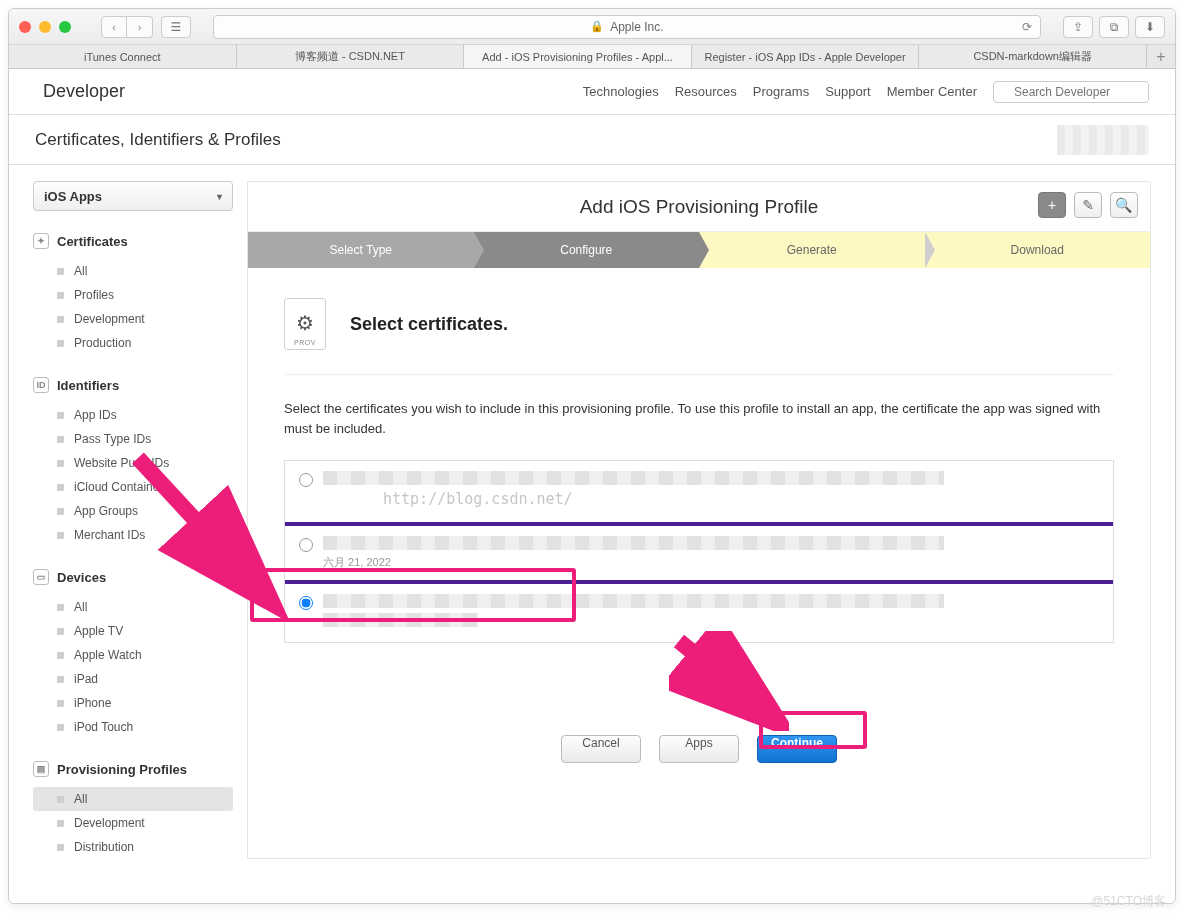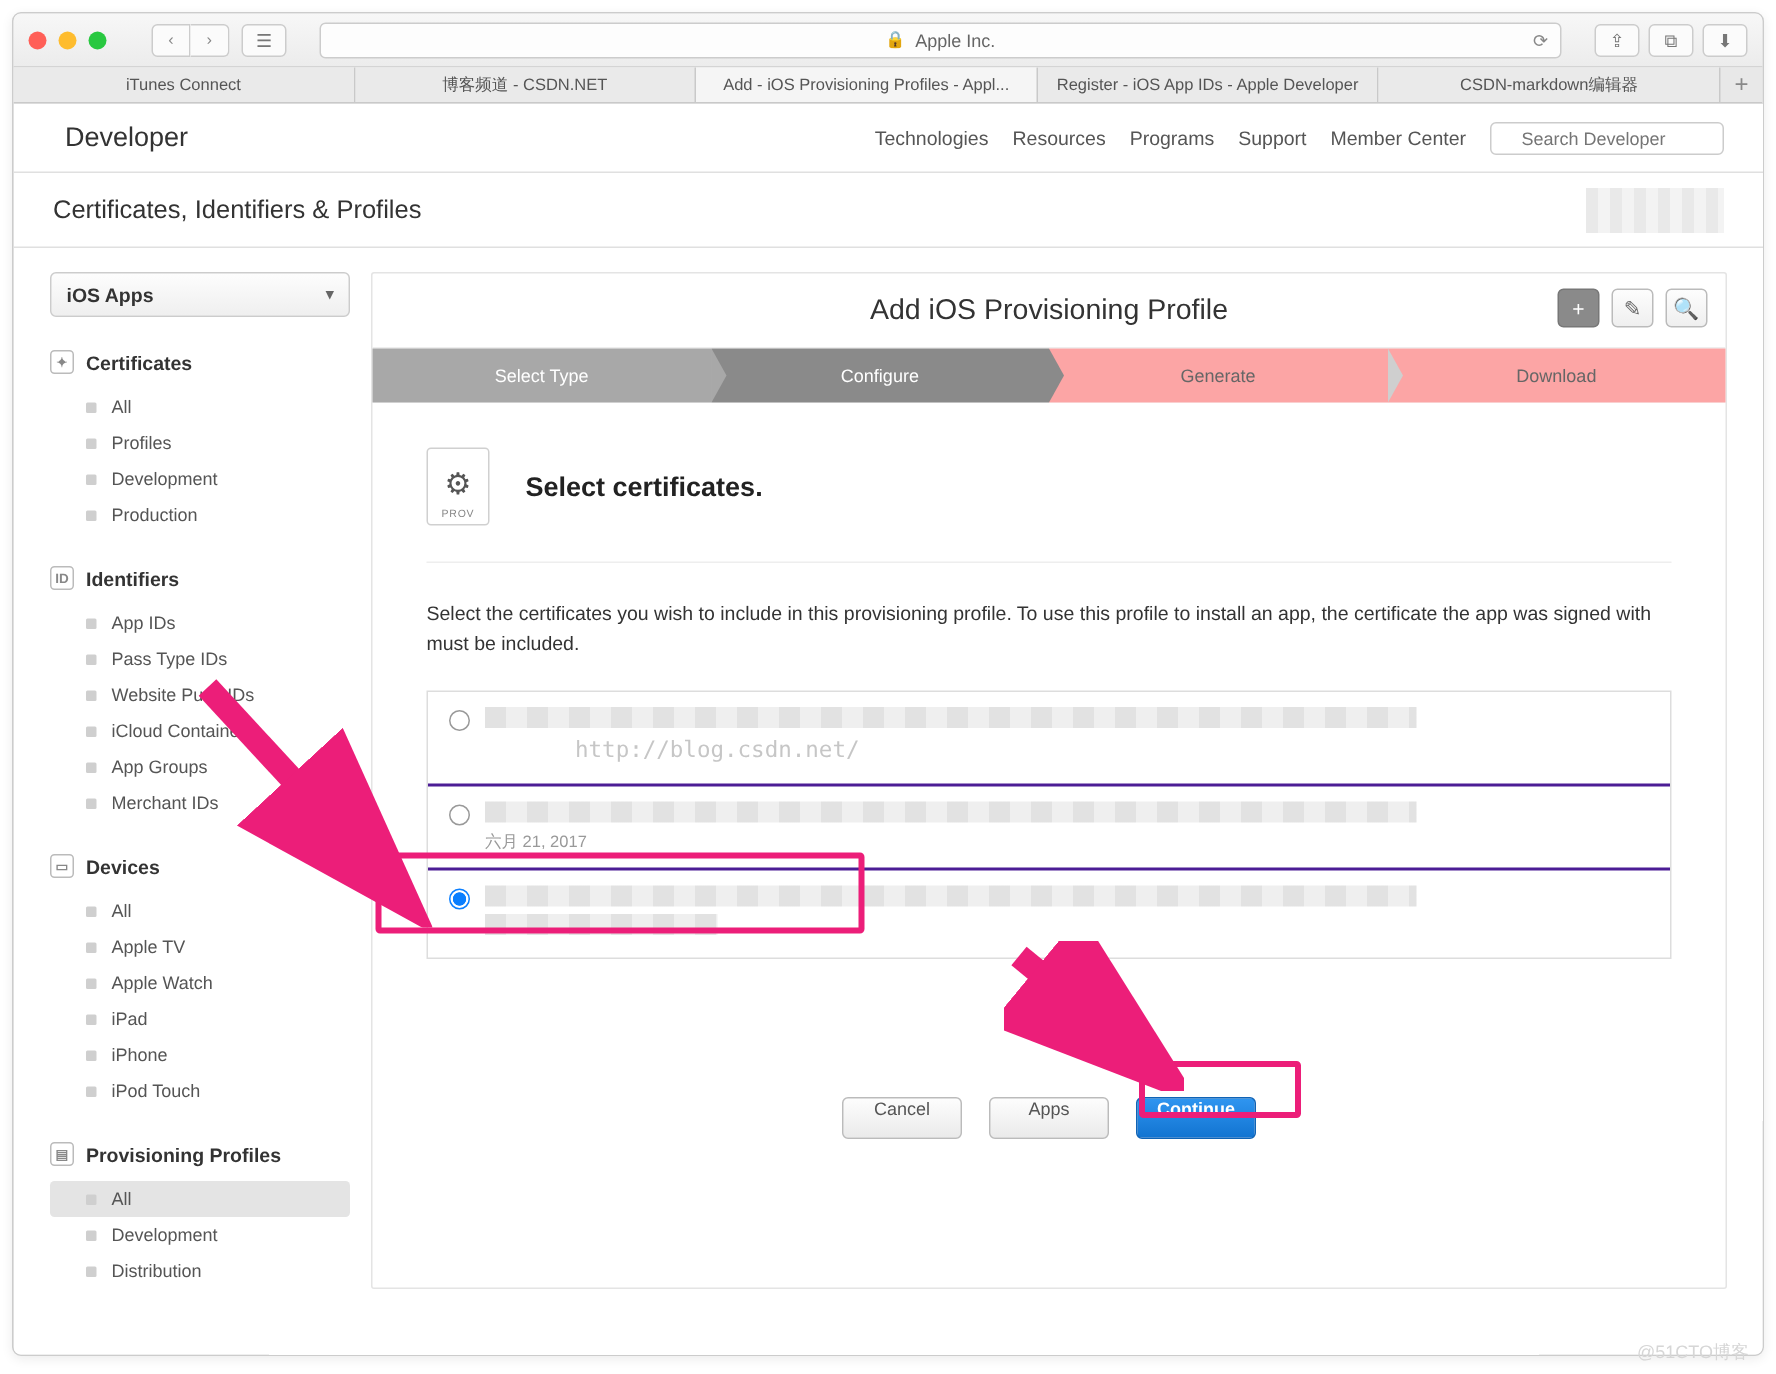--- a/index.html
+++ b/index.html
@@ -51,37 +51,37 @@
 .side-item.sel{background:#e4e4e4;}
 
 .main{flex:1; border:1px solid #e4e4e4; background:#fff; border-radius:2px;}
 .main-head{height:50px; display:flex; align-items:center; justify-content:center; position:relative; border-bottom:1px solid #eee;}
 .main-head h2{font-size:19px; font-weight:400; color:#333;}
 .main-actions{position:absolute; right:12px; top:10px; display:flex; gap:8px;}
 .sq-btn{width:28px; height:26px; border:1px solid #bbb; border-radius:4px; background:linear-gradient(#fdfdfd,#efefef); display:flex; align-items:center; justify-content:center; font-size:14px; color:#666;}
 .sq-btn.dark{background:#8a8a8a; color:#fff; border-color:#777;}
 
 .steps{display:flex; height:36px; background:#f2f2f2;}
-.step{flex:1; background:#fca5a5; color:#666; font-size:12px; display:flex; align-items:center; justify-content:center; position:relative;}
+.step{flex:1; background:#fef9c3; color:#666; font-size:12px; display:flex; align-items:center; justify-content:center; position:relative;}
 .step.active{background:#8a8a8a; color:#fff;}
 .step.done{background:#a8a8a8; color:#fff;}
 .step:not(:last-child)::after{content:""; position:absolute; right:-10px; top:0; width:0; height:0; border-top:18px solid transparent; border-bottom:18px solid transparent; border-left:10px solid #cfcfcf; z-index:2;}
 .step.done:not(:last-child)::after{border-left-color:#a8a8a8;}
 .step.active:not(:last-child)::after{border-left-color:#8a8a8a;}
 
 .panel{padding:30px 36px 26px 36px;}
 .panel-top{display:flex; align-items:center; gap:24px; border-bottom:1px solid #eee; padding-bottom:24px; margin-bottom:24px;}
 .prov-icon{width:42px; height:52px; border:1px solid #d0d0d0; border-radius:3px; display:flex; flex-direction:column; align-items:center; justify-content:flex-end; padding-bottom:3px; background:#fff;}
 .prov-icon .gear{font-size:20px; color:#555; margin-bottom:4px;}
 .prov-icon .tag{font-size:7px; color:#888; letter-spacing:.5px;}
 .panel-top h3{font-size:18px; font-weight:600; color:#222;}
 .panel-desc{font-size:13px; color:#333; line-height:1.5; margin-bottom:22px;}
 
 .cert-box{border:1px solid #ddd; margin-bottom:58px;}
-.cert-row{padding:10px 14px; border-bottom:2px solid #4c1d95; display:flex; align-items:flex-start; gap:10px;}
+.cert-row{padding:10px 14px; border-bottom:4px solid #4c1d95; display:flex; align-items:flex-start; gap:10px;}
 .cert-row:last-child{border-bottom:none;}
 .radio{width:14px; height:14px; border:1px solid #999; border-radius:50%; margin-top:2px; flex-shrink:0;}
 .radio.checked{border-color:#0b7fff; background:radial-gradient(#0b7fff 0 50%, #fff 55% 100%);}
 .blur-line{height:14px; background:repeating-linear-gradient(90deg,#e2e2e2 0 14px,#efefef 14px 28px); margin-bottom:5px;}
 .blur-line.short{width:60%;}
 .blur-line.med{width:80%;}
 .wm{color:#c6c6c6; font-size:15px; font-family:monospace; margin:2px 0 4px 60px;}
 .date{color:#999; font-size:11px; margin-top:3px;}
 
 .highlight1{position:absolute; border:4px solid #ec1e79; border-radius:3px; pointer-events:none;}
@@ -316,21 +316,21 @@
               <div class="radio"></div>
               <div style="flex:1">
                 <div class="blur-line med"></div>
                 <div class="wm">http://blog.csdn.net/</div>
               </div>
             </div>
             <div class="cert-row">
               <div class="radio"></div>
               <div style="flex:1">
                 <div class="blur-line med"></div>
-                <div class="date">六月 21, 2017</div>
+                <div class="date">六月 21, 2022</div>
               </div>
             </div>
             <div class="cert-row" style="position:relative;">
               <div class="radio checked"></div>
               <div style="flex:1">
                 <div class="blur-line med"></div>
                 <div class="blur-line short" style="width:20%;"></div>
               </div>
             </div>
           </div>

